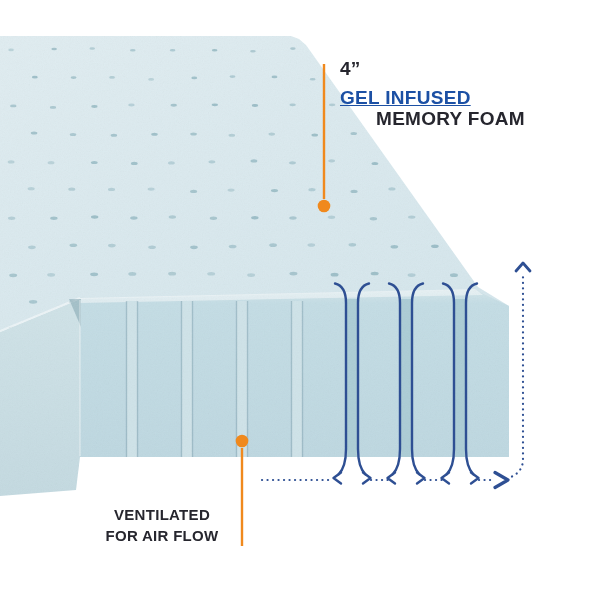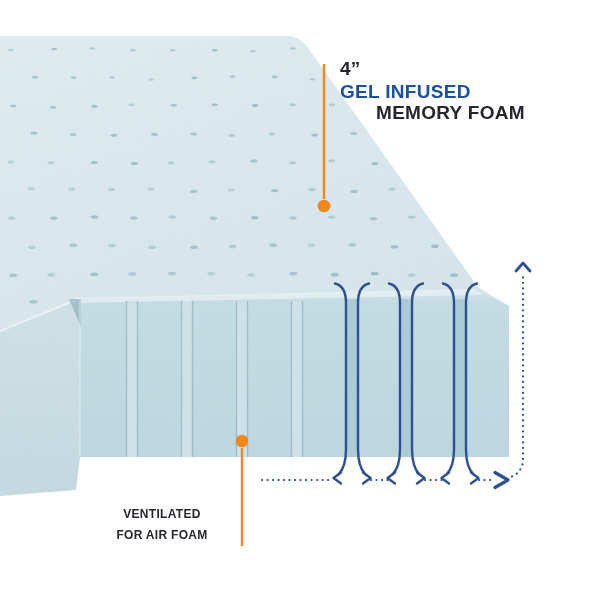--- a/index.html
+++ b/index.html
@@ -7,24 +7,24 @@
     --foam-top:#DCEAEF; --foam-front:#C3DCE4; --foam-side:#C9DEE4;
     --groove:#CFE3E9; --groove-channel:#ACCDD6; --hole-dot:#7AA6B2;
   }
   html,body{margin:0;padding:0;background:#fff;}
   .stage{position:relative;width:600px;height:600px;background:#fff;overflow:hidden;
          font-family:"Liberation Sans",sans-serif;}
   .stage svg{position:absolute;left:0;top:0;}
   .lbl{position:absolute;font-weight:700;letter-spacing:.3px;}
   .label-top{left:340px;top:58px;font-size:19px;line-height:21px;}
   .label-top .thickness{color:var(--ink);}
-  .label-top .gel{color:var(--blue);margin-top:2px;}
+  .label-top .gel{color:var(--blue);margin-top:8px;text-decoration:underline;}
   .label-top .foam{color:var(--ink);margin-left:36px;}
   .label-bottom{left:50px;top:504px;width:224px;text-align:center;
-                font-size:12px;line-height:21px;color:var(--ink);}
+                font-size:15px;line-height:21px;color:var(--ink);}
   .callout-line{stroke:var(--orange);stroke-width:2.4;}
   .callout-dot{fill:var(--orange);}
   .vent-dot{fill:var(--hole-dot);}
   .groove-plain{fill:var(--groove);}
   .groove-channel{fill:var(--groove-channel);}
   .groove-edge{fill:rgba(105,142,158,.38);}
 </style>
 </head>
 <body>
 
@@ -302,15 +302,15 @@
     </g>
   </svg>
 
   <div class="lbl label-top">
     <div class="thickness">4”</div>
     <div class="gel">GEL INFUSED</div>
     <div class="foam">MEMORY FOAM</div>
   </div>
   <div class="lbl label-bottom">
     <div>VENTILATED</div>
-    <div>FOR AIR FOAM</div>
+    <div>FOR AIR FLOW</div>
   </div>
 </div>
 
 </body></html>

